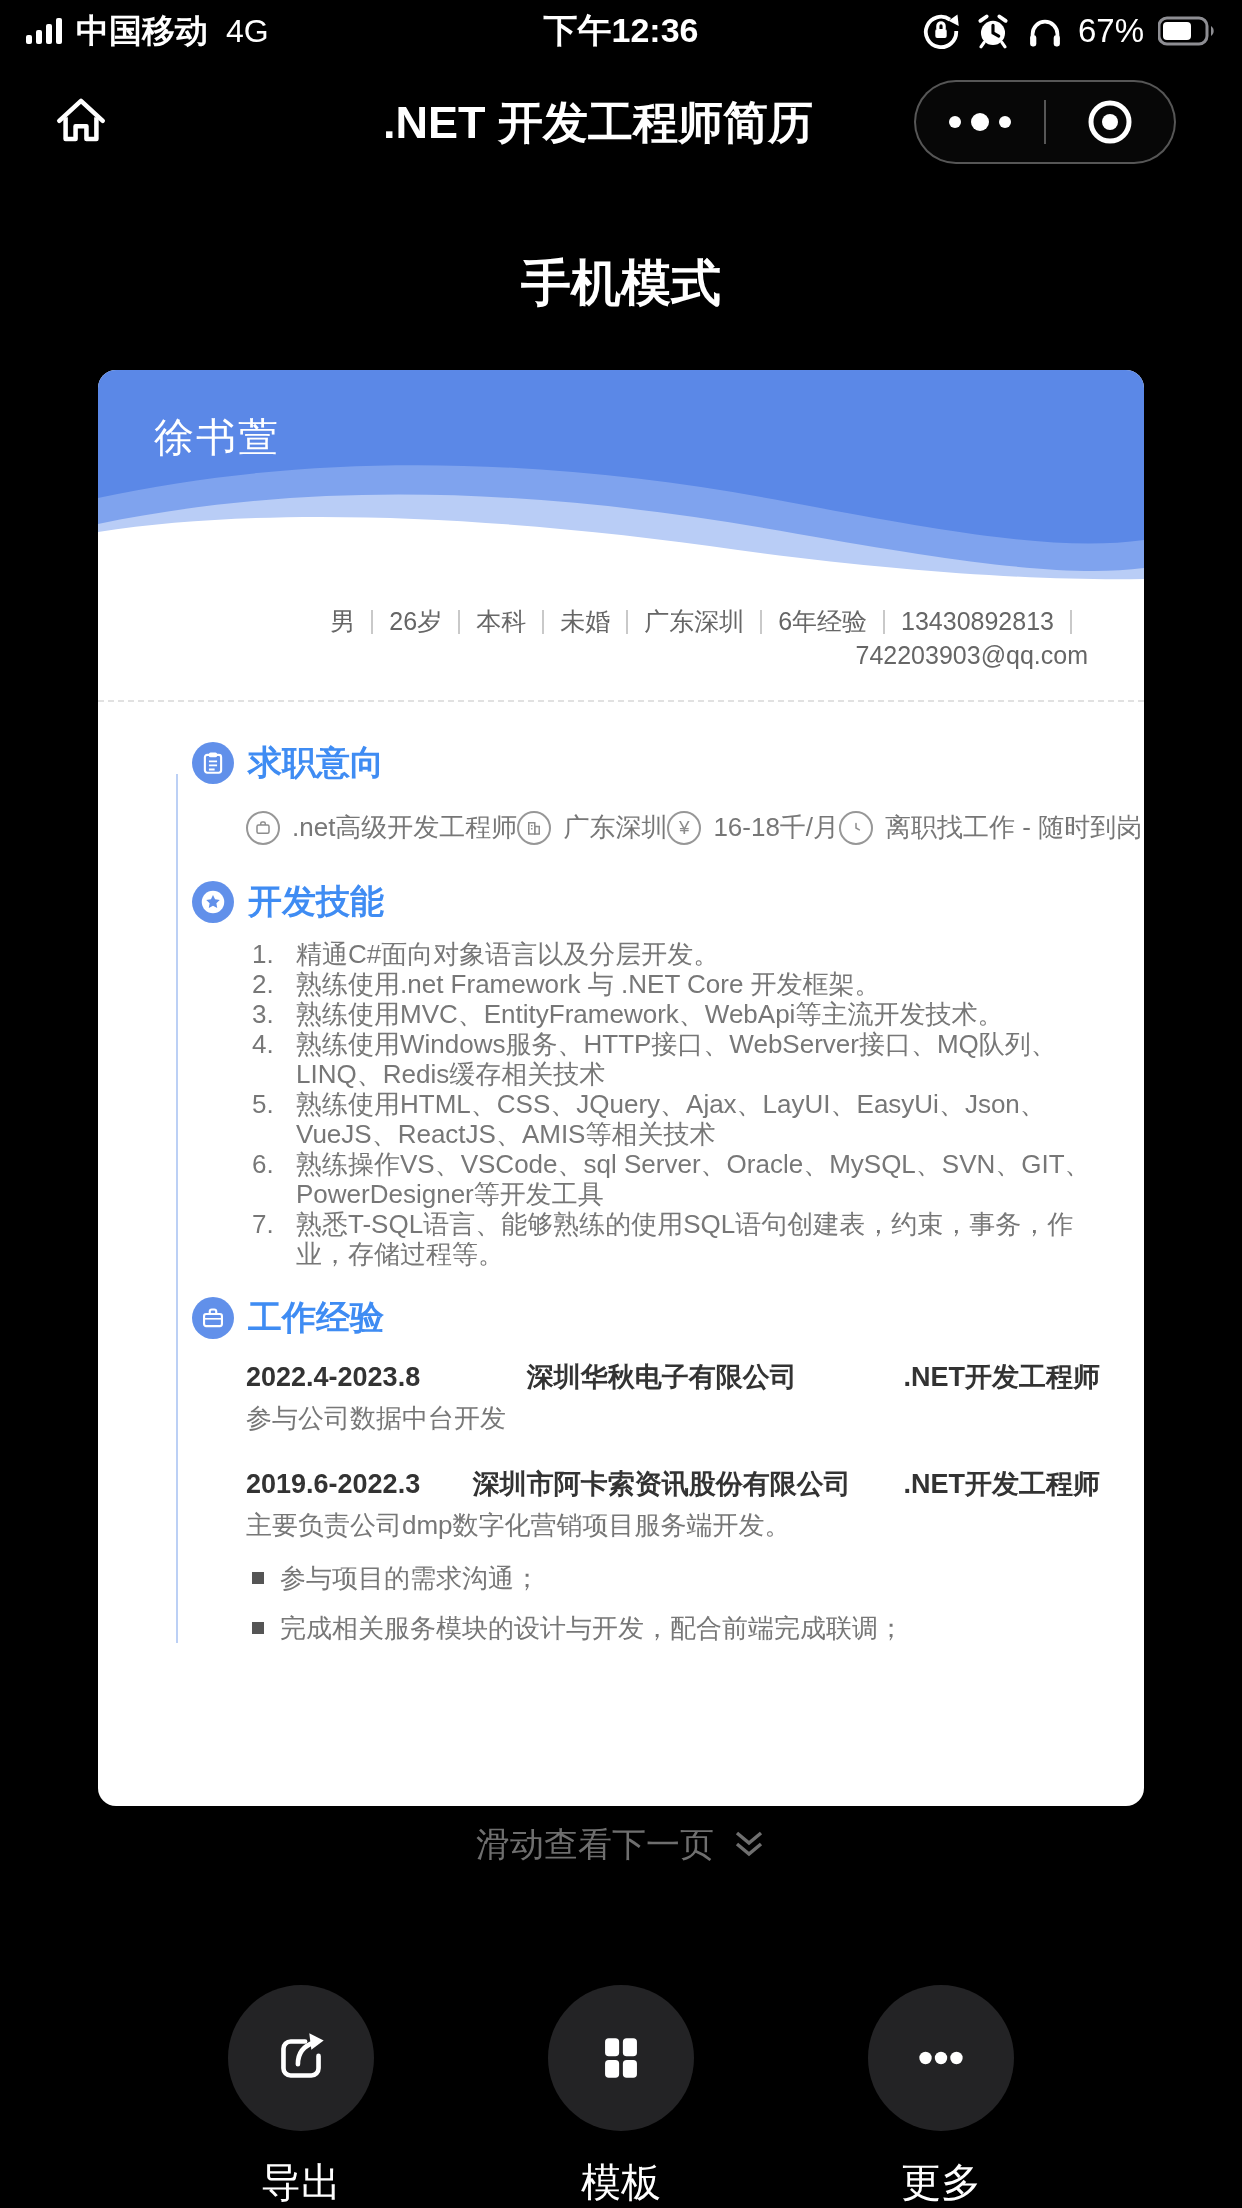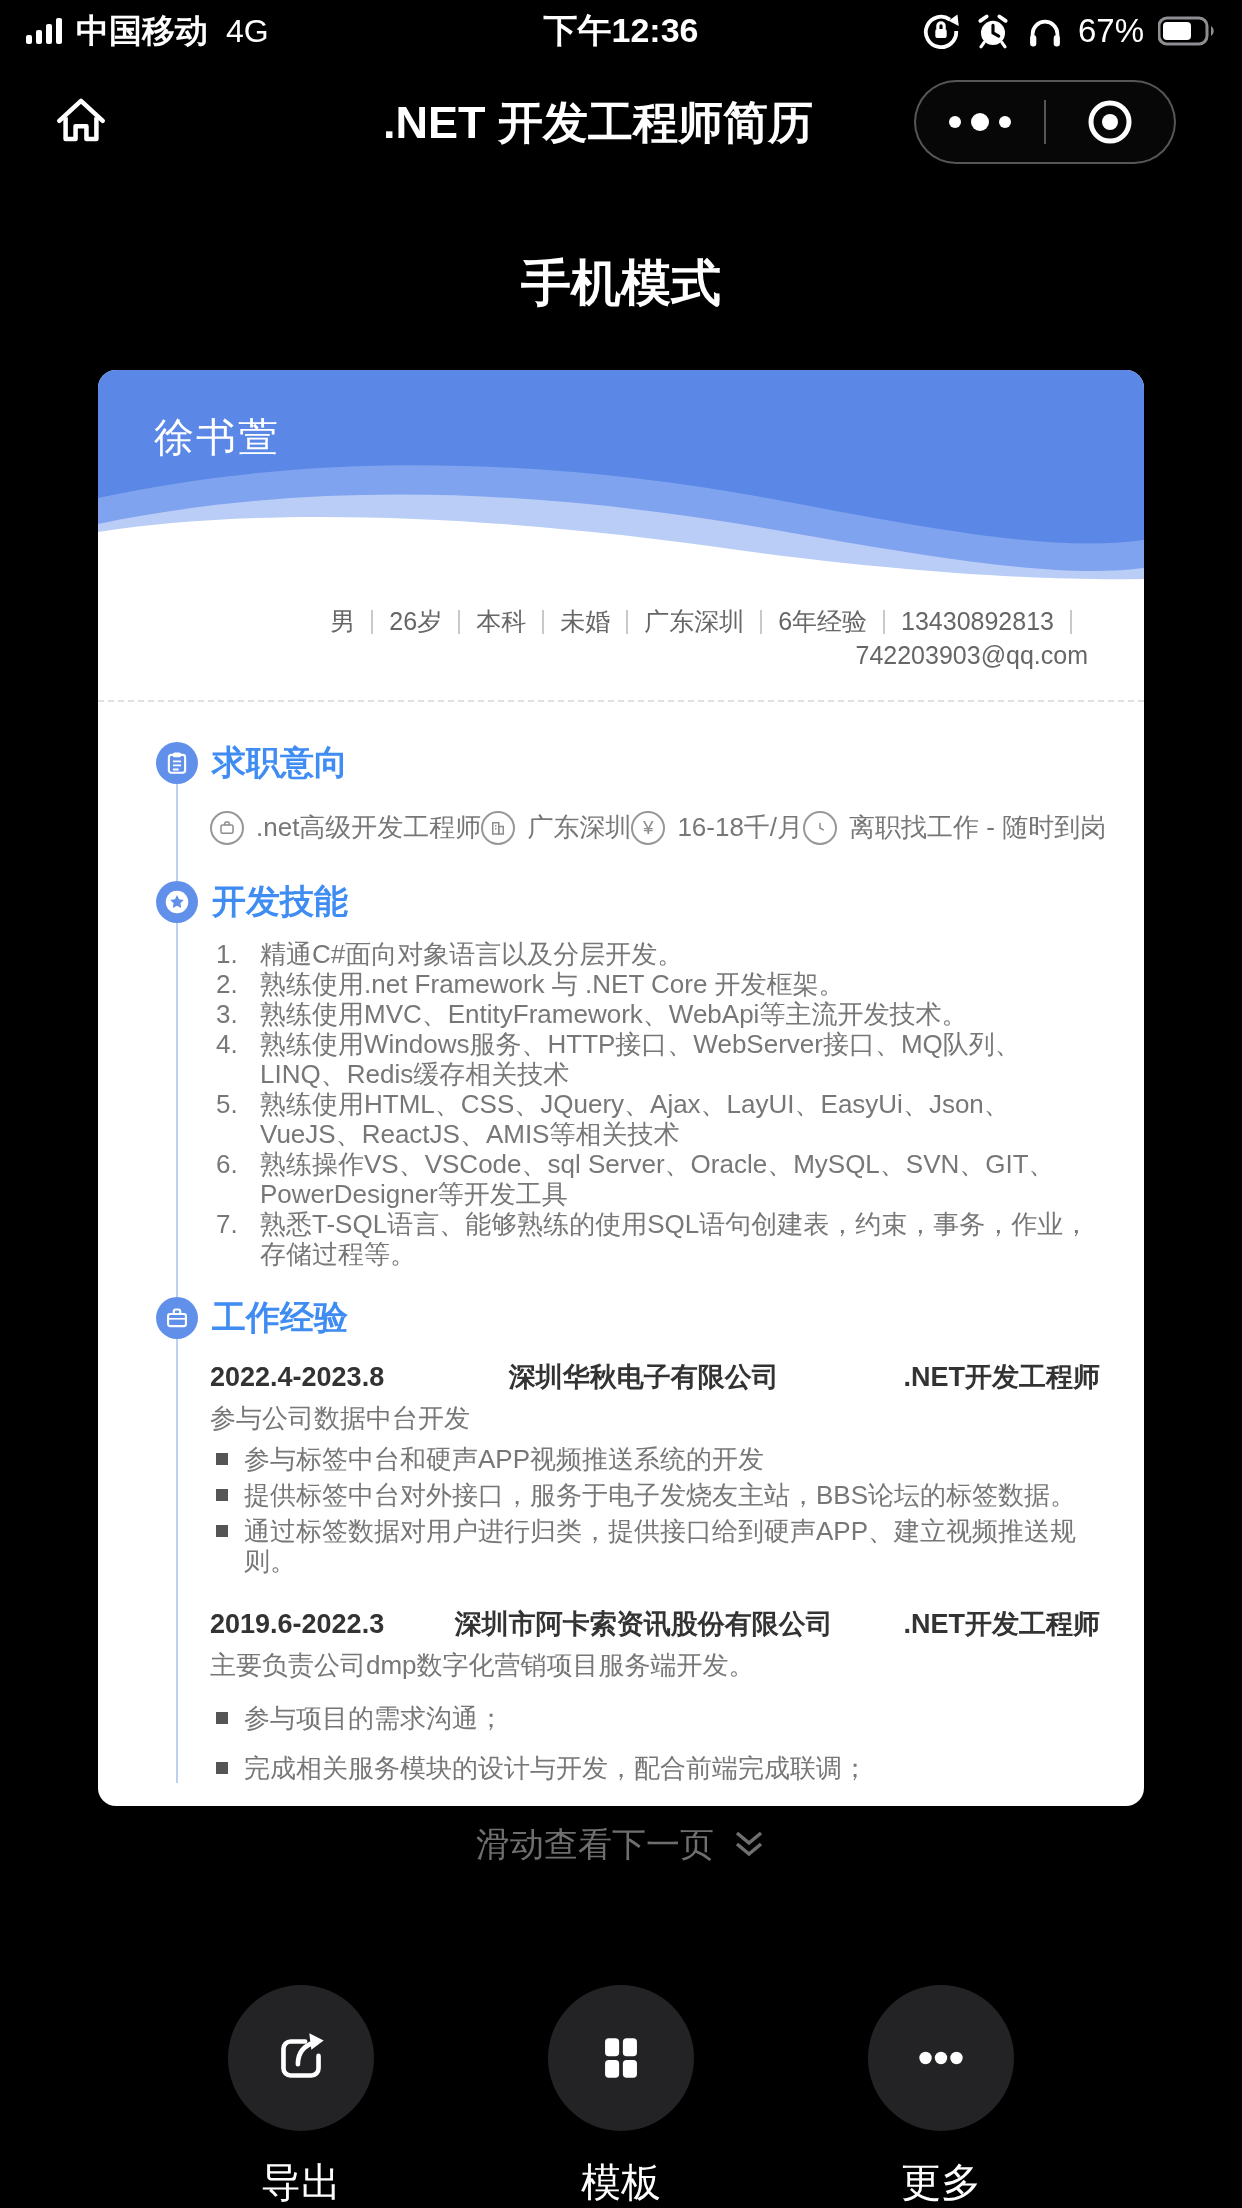--- a/index.html
+++ b/index.html
@@ -35,21 +35,21 @@
   .card{position:absolute;left:98px;top:370px;width:1046px;height:1436px;background:#fff;
         border-radius:18px;overflow:hidden;}
   .r-header{position:relative;height:212px;background:#5b88e7;}
   .r-name{position:absolute;left:56px;top:40px;color:#fff;font-size:40px;font-weight:500;letter-spacing:2px;}
   .r-waves{position:absolute;left:0;bottom:0;width:100%;height:130px;}
 
   .r-info{margin:22px 56px 0 56px;font-size:25px;color:#666;line-height:34px;text-align:right;}
   .info-sep{display:inline-block;width:2px;height:24px;background:#c9c9c9;margin:0 16px;vertical-align:-4px;}
   .r-divider{margin-top:28px;border-top:2px dashed #e1e1e1;height:0;}
 
-  .card-body{position:relative;}
+  .card-body{position:relative;padding-left:36px;}
   .rail{position:absolute;left:78px;top:34px;bottom:0;width:2px;background:#bcd0f5;}
   .sec{position:relative;}
   .sec-head{position:relative;display:flex;align-items:center;margin-left:58px;}
   .sec-circle{width:42px;height:42px;border-radius:50%;background:#6190ea;display:flex;align-items:center;
               justify-content:center;position:relative;z-index:2;flex:0 0 42px;}
   .sec-title{margin-left:14px;font-size:34px;font-weight:700;color:#3f8cf3;}
 
   .intent-row{display:flex;justify-content:space-between;margin:24px 48px 0 112px;align-items:flex-end;}
   .intent-item{display:flex;align-items:center;gap:12px;color:#777;font-size:26px;white-space:nowrap;}
   .mini-circ{width:34px;height:34px;border:2px solid #979797;border-radius:50%;display:flex;
@@ -269,25 +269,20 @@
         <div class="sec-title">工作经验</div>
       </div>
 
       <div class="job" style="margin-top:18px;">
         <div class="job-head">
           <span>2022.4-2023.8</span>
           <span>深圳华秋电子有限公司</span>
           <span>.NET开发工程师</span>
         </div>
         <div class="job-summary">参与公司数据中台开发</div>
-        <ul class="job-bullets">
-          <li>参与标签中台和硬声APP视频推送系统的开发</li>
-          <li>提供标签中台对外接口，服务于电子发烧友主站，BBS论坛的标签数据。</li>
-          <li>通过标签数据对用户进行归类，提供接口给到硬声APP、建立视频推送规则。</li>
-        </ul>
       </div>
 
       <div class="job" style="margin-top:30px;">
         <div class="job-head">
           <span>2019.6-2022.3</span>
           <span>深圳市阿卡索资讯股份有限公司</span>
           <span>.NET开发工程师</span>
         </div>
         <div class="job-summary">主要负责公司dmp数字化营销项目服务端开发。</div>
         <ul class="job-bullets spread">

